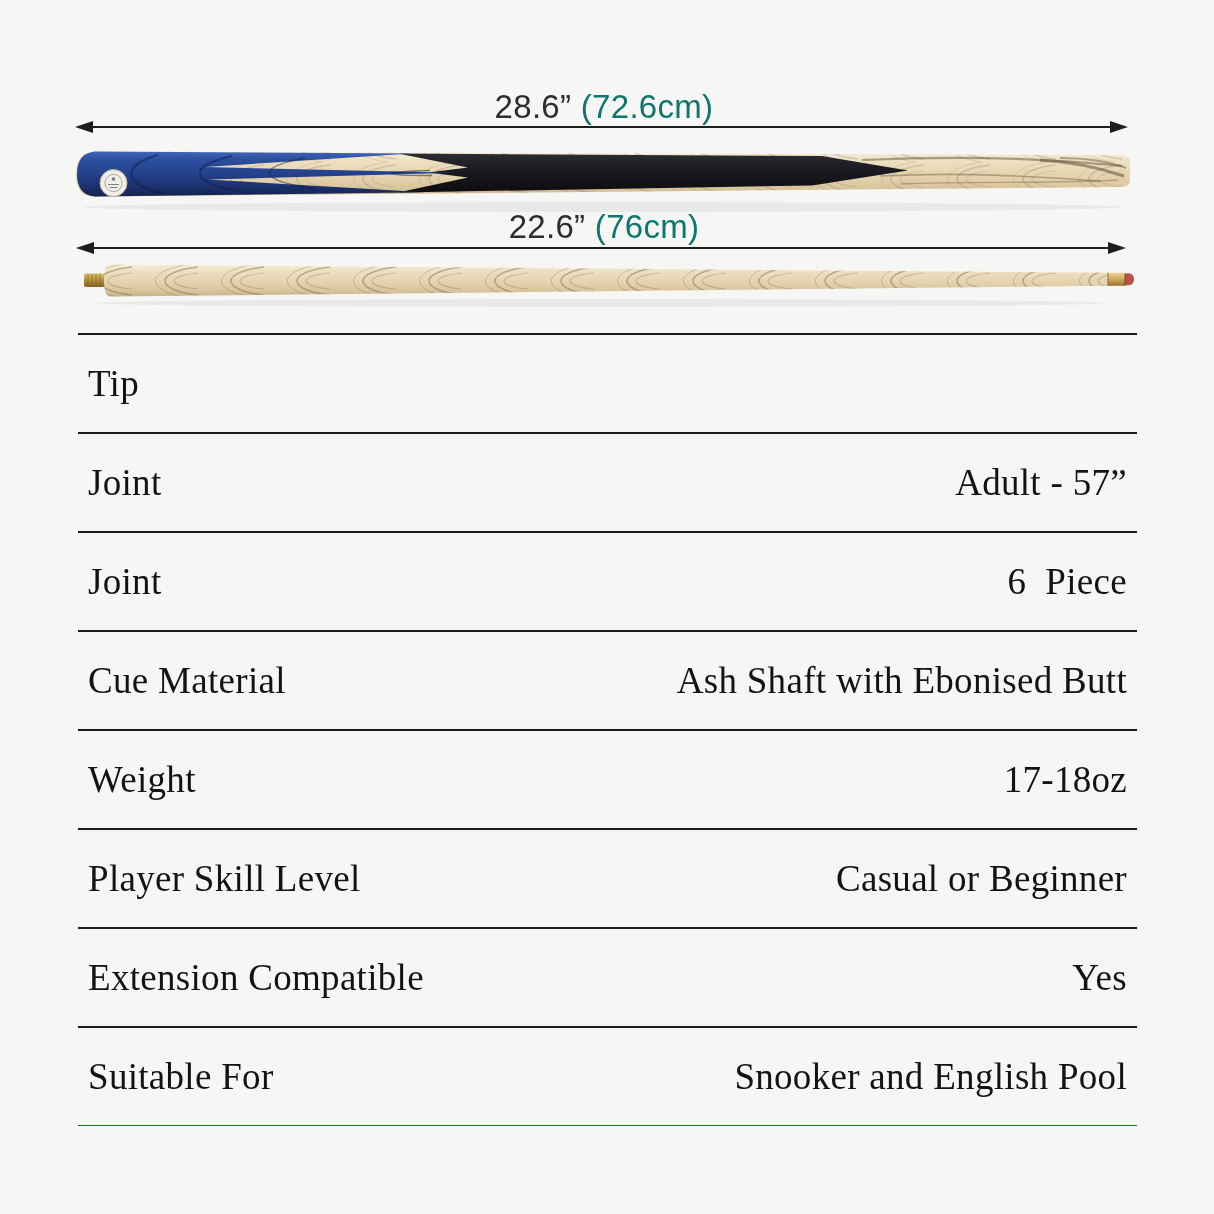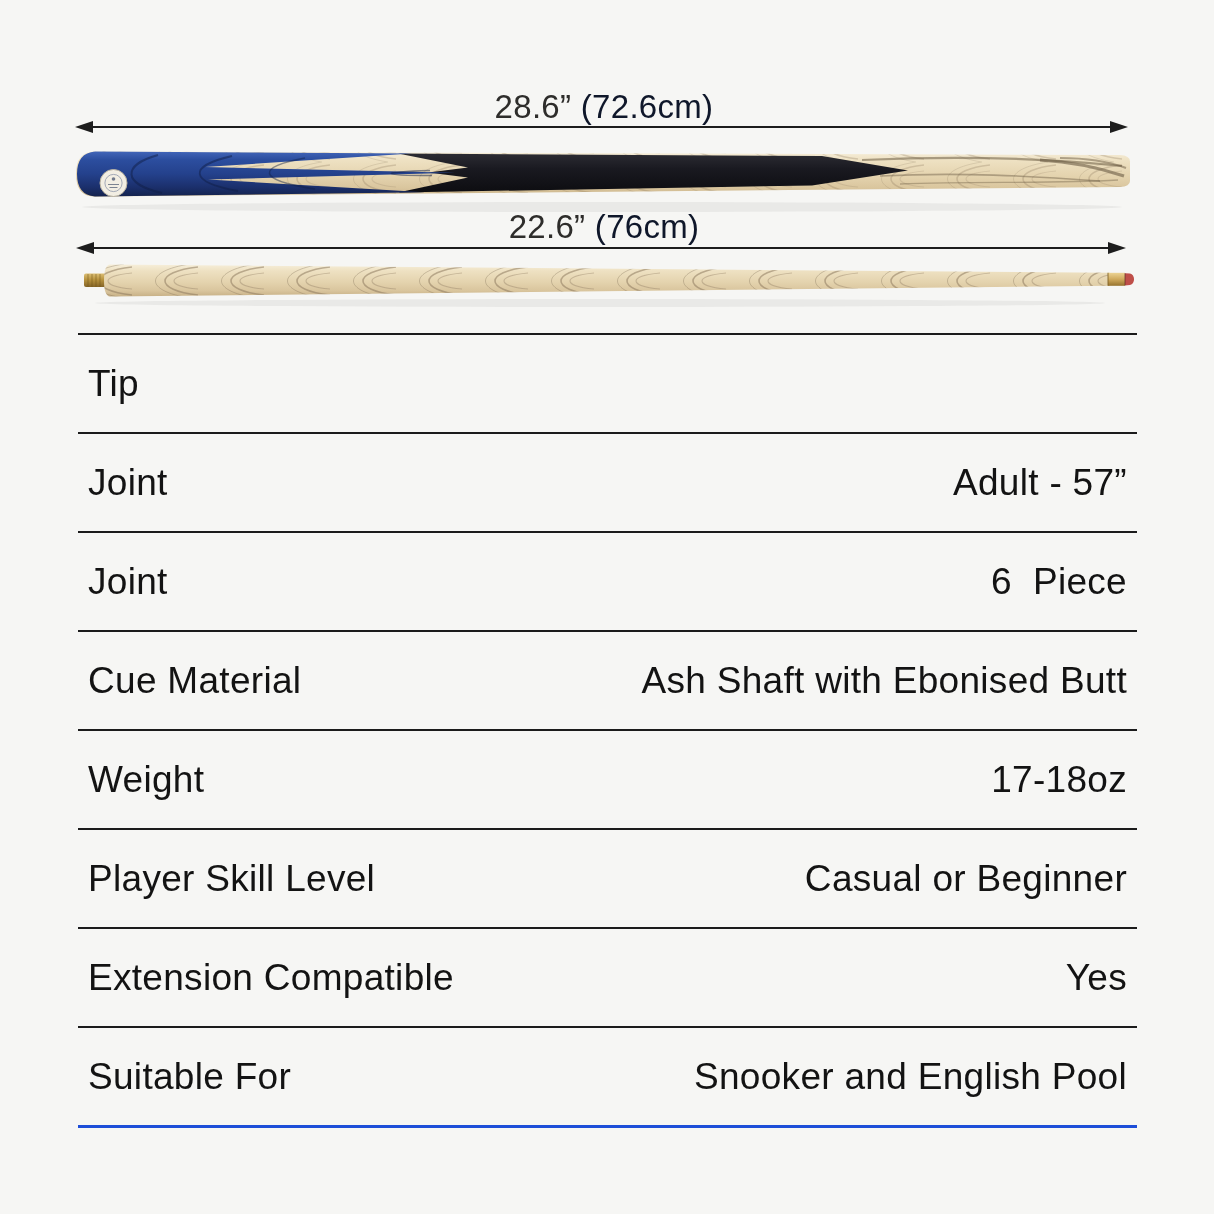--- a/index.html
+++ b/index.html
@@ -15,33 +15,34 @@
   
   .dim-label {
     position: absolute;
     left: 0; width: 1208px;
     text-align: center;
     font-size: 33px;
     letter-spacing: 0.3px;
     color: #2e2d2b;
     font-weight: 500;
   }
-  .dim-label .metric { color: #0f172a; font-weight: 400; }
+  .dim-label .metric { color: #0f766e; font-weight: 400; }
   #dim-butt  { top: 88px; }
   #dim-shaft { top: 208px; }
 
   
   .cue-svg { position: absolute; top: 0; left: 0; }
 
   
   .spec-table {
     position: absolute;
     top: 333px; left: 78px;
     width: 1059px;
-    border-bottom: 3px solid #1d4ed8;
+    border-bottom: 1px solid #1d4ed8;
+    font-family: Liberation Serif, serif;
   }
   .spec-row {
     height: 99px;
     border-top: 2px solid #1b1b1b;
     display: flex;
     justify-content: space-between;
     align-items: center;
     padding: 0 10px 0 10px;
     box-sizing: border-box;
   }

